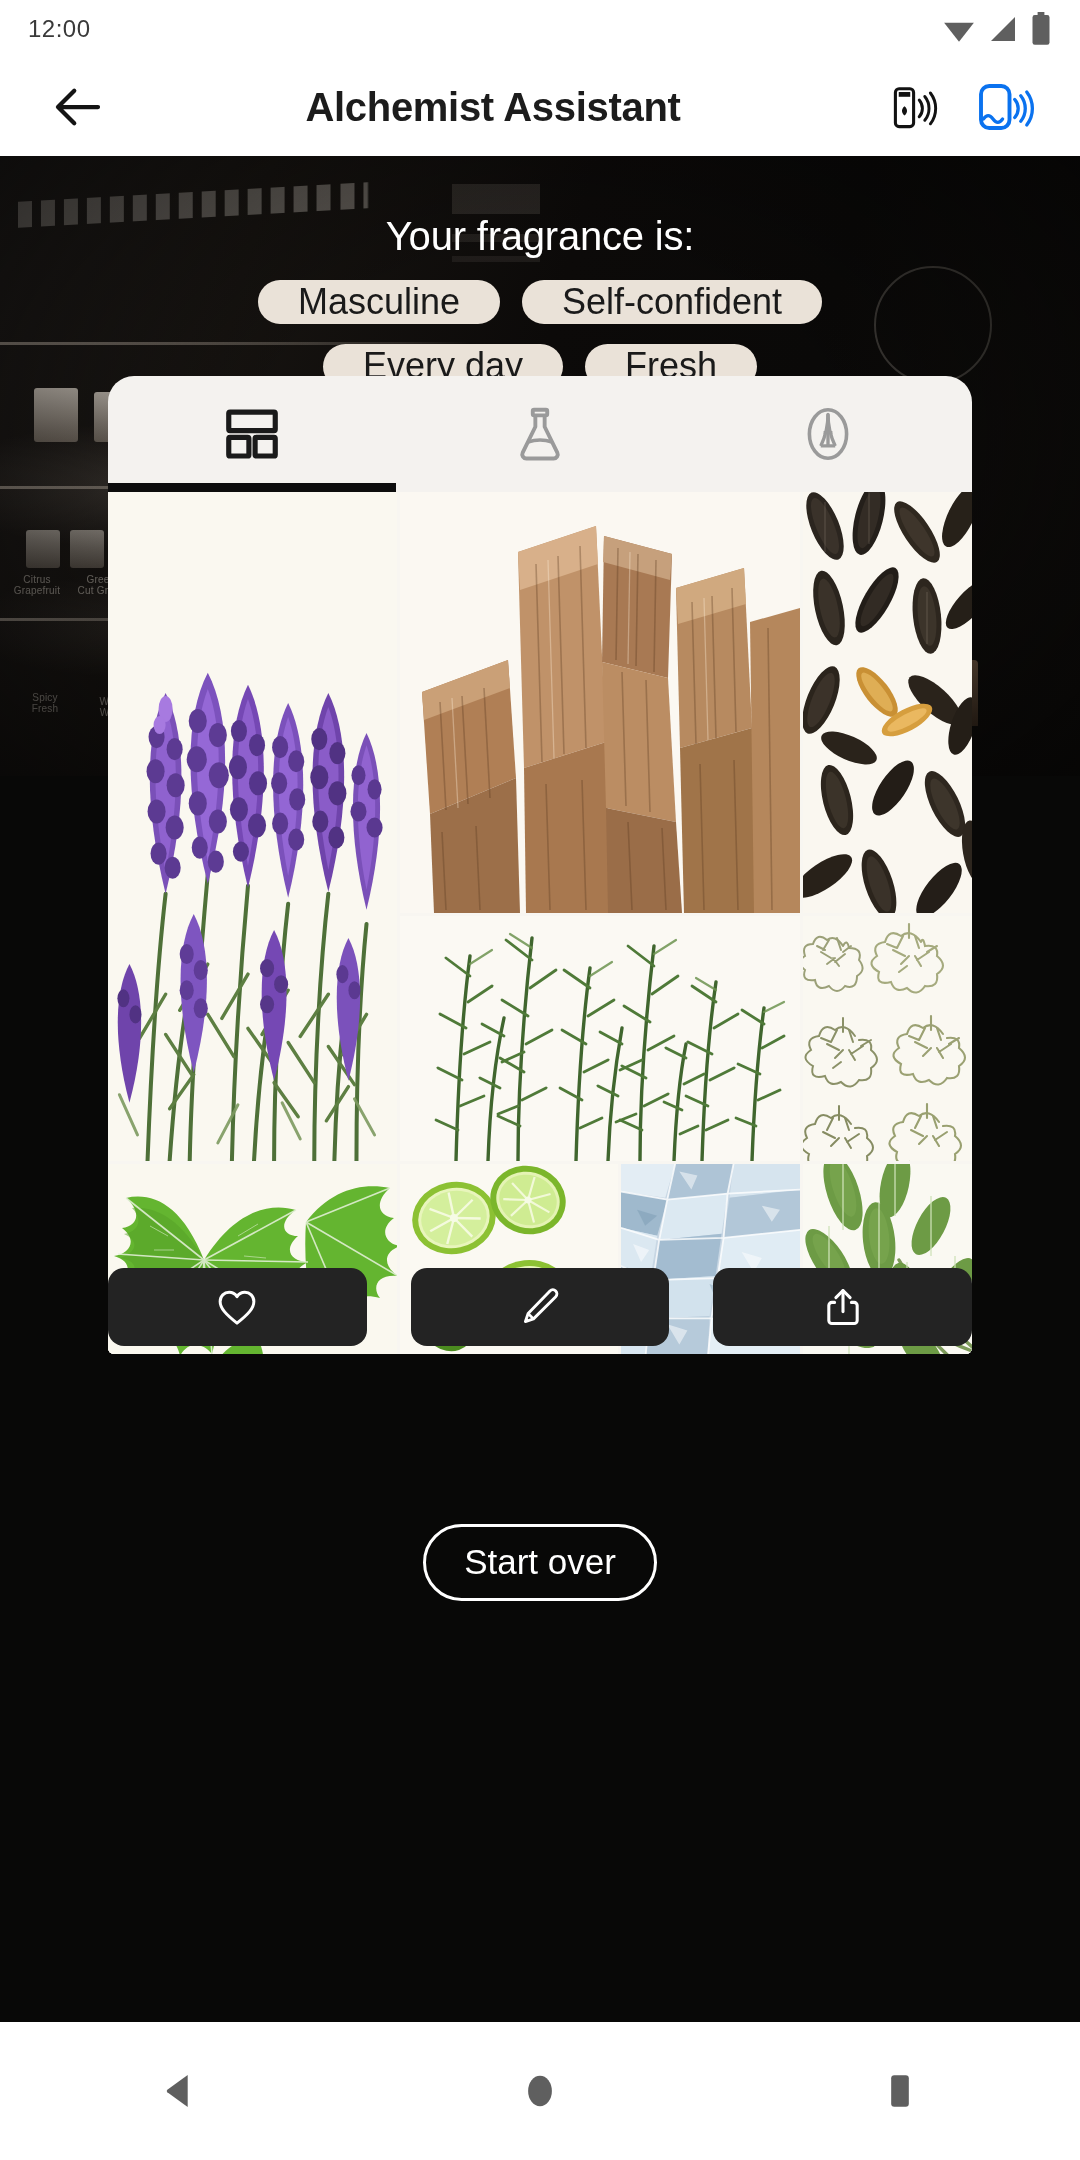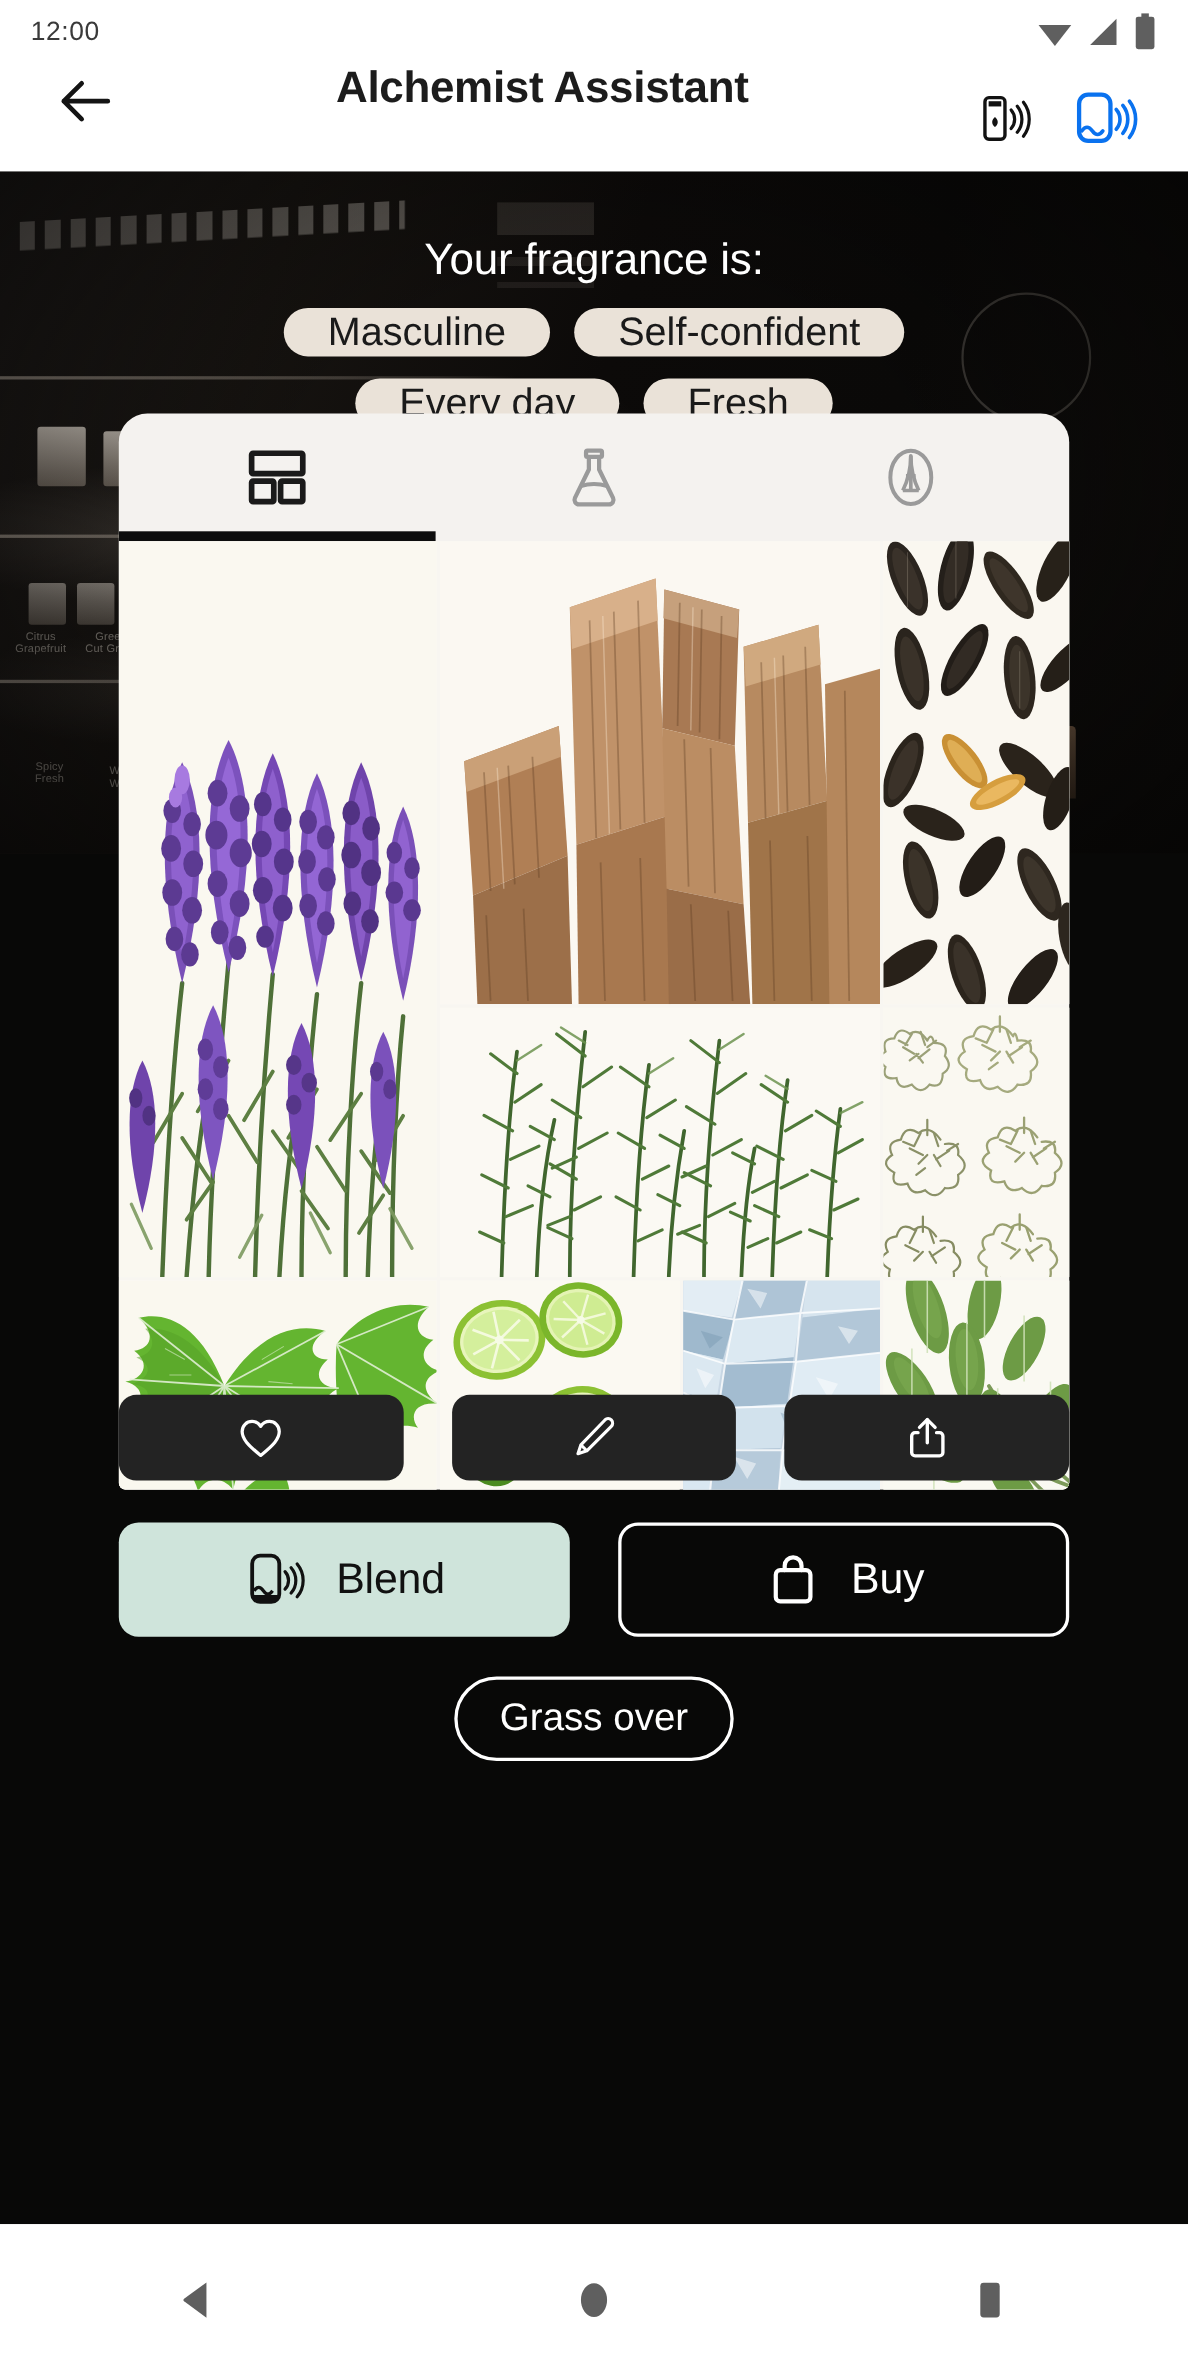--- a/index.html
+++ b/index.html
@@ -16,21 +16,21 @@
     position:absolute; left:0; top:0; width:1080px; height:58px;
     background:#ffffff; display:flex; align-items:center;
     justify-content:space-between; padding:0 28px;
   }
   .status-time{ font-size:24px; color:#3a3a3a; letter-spacing:.5px; }
   .status-icons{ display:flex; align-items:center; gap:11px; }
 
   
   .appbar{
     position:absolute; left:0; top:58px; width:1080px; height:98px;
-    background:#ffffff; display:flex; padding:0 44px;
+    background:#ffffff; display:flex; align-items:center; padding:0 44px;
   }
   .back-btn{ width:68px; height:68px; display:flex; align-items:center; justify-content:center; }
   .appbar-title{
     flex:1; text-align:center; font-size:40px; font-weight:bold;
     color:#1c1c1c; letter-spacing:-.3px; margin-left:-10px;
   }
   .appbar-actions{ display:flex; align-items:center; gap:28px; }
   .appbar-icon{ width:62px; height:62px; display:flex; align-items:center; justify-content:center; }
 
   
@@ -890,43 +890,23 @@
     </div>
     <div class="icon-action">
       <svg width="46" height="46" viewBox="0 0 24 24">
         <path d="M12 3.4 L12 14.4" fill="none" stroke="#ffffff" stroke-width="1.6" stroke-linecap="round"></path>
         <path d="M8.3 7.1 L12 3.4 L15.7 7.1" fill="none" stroke="#ffffff" stroke-width="1.6" stroke-linecap="round" stroke-linejoin="round"></path>
         <path d="M7.6 9.6 H6.2 a1.6 1.6 0 0 0 -1.6 1.6 V19 a1.6 1.6 0 0 0 1.6 1.6 h11.6 a1.6 1.6 0 0 0 1.6 -1.6 v-7.8 a1.6 1.6 0 0 0 -1.6 -1.6 h-1.4" fill="none" stroke="#ffffff" stroke-width="1.6" stroke-linecap="round" stroke-linejoin="round"></path>
       </svg>
     </div>
   </div>
 
-  <div class="main-actions">
-    <div class="btn-blend">
-      <svg width="58" height="58" viewBox="0 0 40 40">
-        <rect x="5" y="5" width="17" height="29" rx="5" fill="none" stroke="#111111" stroke-width="2.4"></rect>
-        <path d="M6.2 27 q2.9 -4.2 5.8 0 q2.9 4.2 5.8 0" fill="none" stroke="#111111" stroke-width="2"></path>
-        <path d="M5.6 29.6 h15.8 v-0.1 a5 5 0 0 1 -1.4 3.9 a5 5 0 0 1 -3.6 0.6 H10.6 a5 5 0 0 1 -3.6 -0.6 a5 5 0 0 1 -1.4 -3.8 Z" fill="#111111"></path>
-        <path d="M25.6 15 a8 8 0 0 1 0 11" fill="none" stroke="#111111" stroke-width="2" stroke-linecap="round"></path>
-        <path d="M29.4 12.6 a12 12 0 0 1 0 15.8" fill="none" stroke="#111111" stroke-width="2" stroke-linecap="round"></path>
-        <path d="M33.2 10.2 a16 16 0 0 1 0 20.6" fill="none" stroke="#111111" stroke-width="2" stroke-linecap="round"></path>
-      </svg>
-      <span>Blend</span>
-    </div>
-    <div class="btn-buy">
-      <svg width="54" height="54" viewBox="0 0 24 24">
-        <rect x="5" y="8.2" width="14" height="12.6" rx="1.8" fill="none" stroke="#ffffff" stroke-width="1.7"></rect>
-        <path d="M8.6 8.2 V6.4 a3.4 3.4 0 0 1 6.8 0 V8.2" fill="none" stroke="#ffffff" stroke-width="1.7" stroke-linecap="round"></path>
-      </svg>
-      <span>Buy</span>
-    </div>
-  </div>
 
   <div class="pill-actions">
-    <div class="pill outline">Grass over</div>
+    <div class="pill outline">Start over</div>
   </div>
 
 </div>
 
 <div class="navbar">
   <div class="nav-btn">
     <svg width="46" height="46" viewBox="0 0 24 24">
       <path d="M16 3.6 L16 20.4 L5.4 12.6 a0.8 0.8 0 0 1 0 -1.2 Z" fill="#5f5f5f"></path>
     </svg>
   </div>

